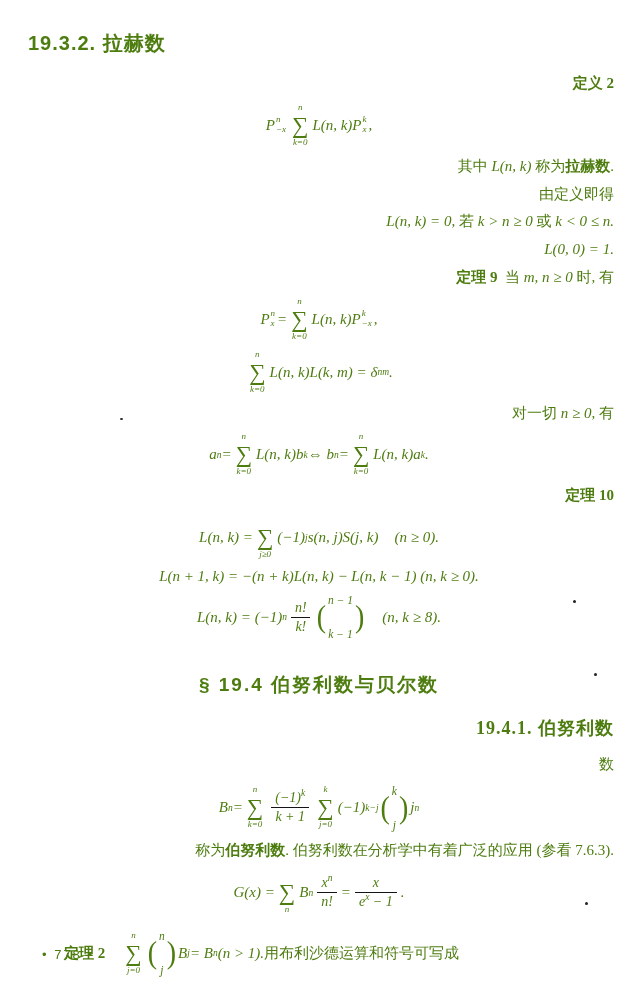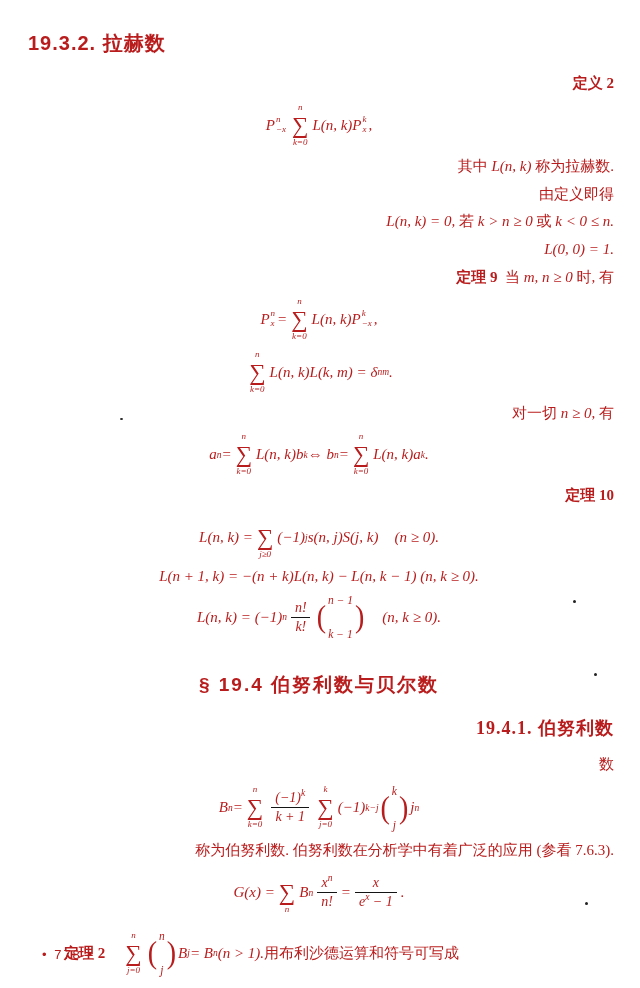--- a/index.html
+++ b/index.html
@@ -1,21 +1,21 @@
 <!DOCTYPE html>
 <html><head>
 <meta charset="utf-8">
 <style>
   html,body { margin:0; padding:0; background:#e8e8e8; }
   .page {
     position:relative;
     width:640px; height:988px;
     margin:0 auto;
     background:#ffffff;
-    color:#b91c1c;
+    color:#4d7c0f;
     font-family:"Liberation Serif", serif;
     box-sizing:border-box;
     padding:26px 26px 14px 24px;
     overflow:hidden;
   }
   .h1 {
     font-family:"Liberation Sans", sans-serif;
     font-size:20px; font-weight:bold;
     margin:4px 0 16px 4px;
     letter-spacing:1px;
@@ -30,21 +30,21 @@
   .h3 {
     font-family:Liberation Serif, serif;
     font-size:18px; font-weight:bold;
     margin:6px 0 14px 10px;
     letter-spacing:1px;
     text-align:right;
   }
   .para { font-size:15px; line-height:1.45; margin:6px 0;text-align:right; }
   .indent { margin-left:56px; }
   .indent2 { margin-left:110px; }
-  .b { font-weight:normal; }
+  .b { font-weight:bold; }
   .label { font-weight:bold; font-size:15px; }
   .math { font-style:italic; }
   .math .cjk { font-style:normal; }
   .display {
     text-align:center;
     font-size:15px;
     margin:8px 0;
     display:flex; align-items:center; justify-content:center;
     flex-wrap:nowrap;
   }
@@ -217,21 +217,21 @@
       </span>
     <span class="binom">
         <span class="paren">(</span>
         <span class="col">
           <span>n − 1</span>
           <span>k − 1</span>
         </span>
         <span class="paren">)</span>
       </span>
     <span class="gap"></span>
-    <span>(n, k ≥ 0).</span>
+    <span>(n, k ≥ 8).</span>
   </div>
 
   <div class="h2">§ 19.4  伯努利数与贝尔数</div>
 
   <div class="h3">19.4.1. 伯努利数</div>
 
   <div class="para indent">数</div>
 
   <div class="display math">
     <span>B</span>

